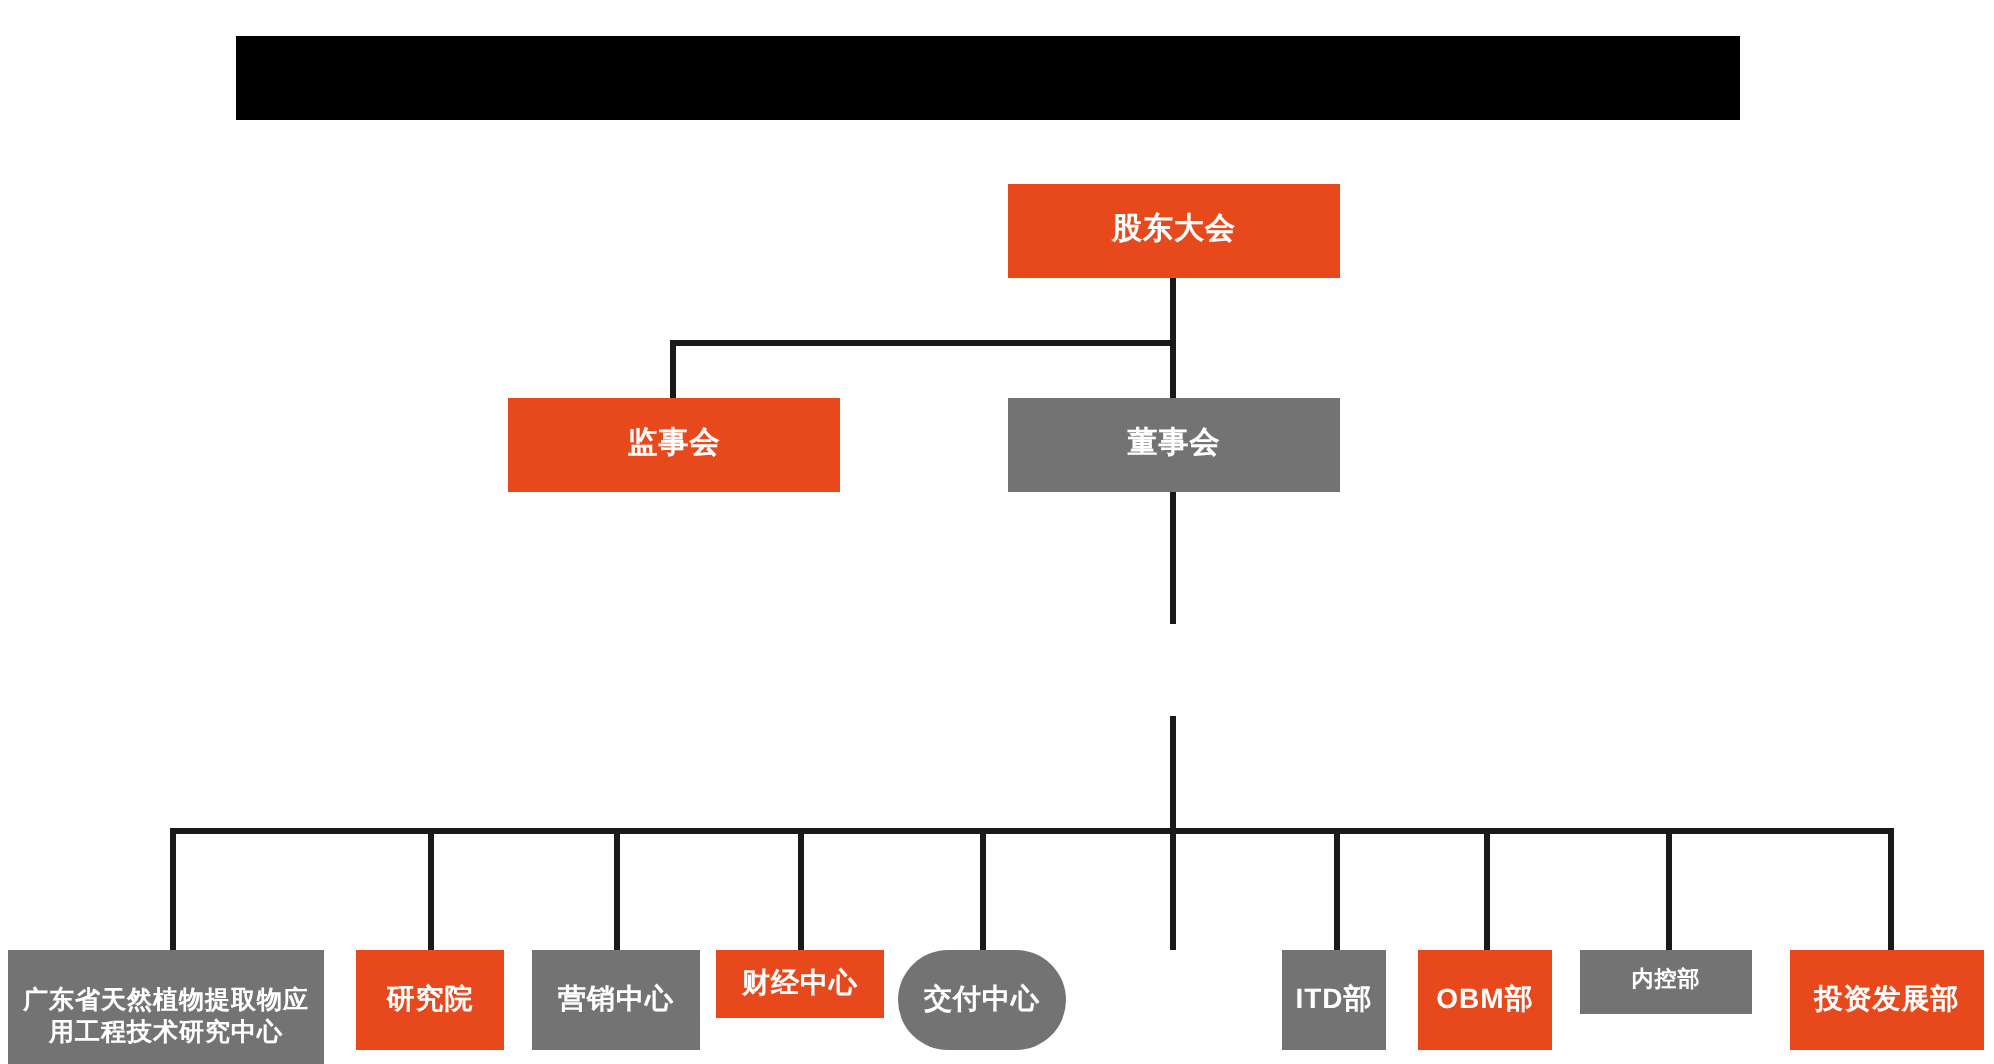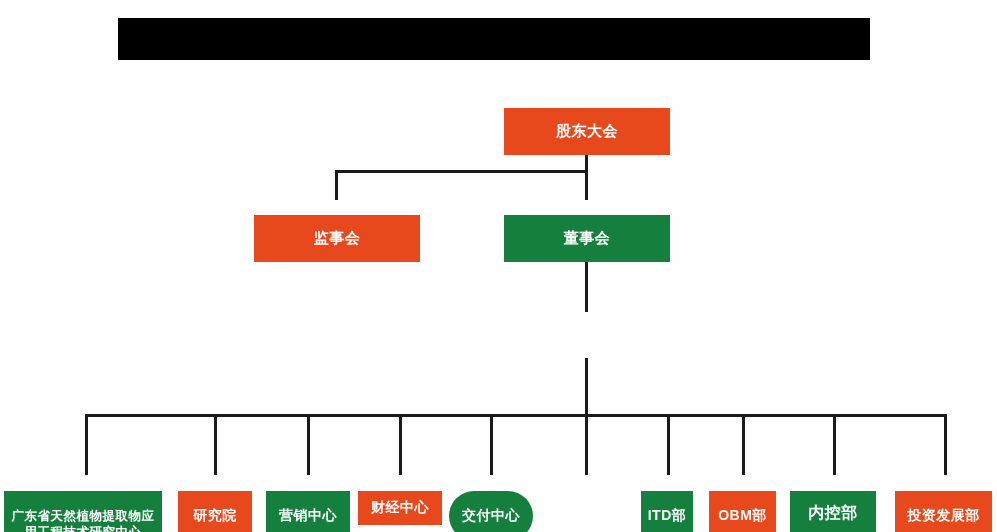--- a/index.html
+++ b/index.html
@@ -35,24 +35,23 @@
     align-items: center;
     justify-content: center;
     text-align: center;
     color: #ffffff;
     box-sizing: border-box;
     line-height: 1.25;
     letter-spacing: 0.5px;
     font-weight: 700;
     white-space: pre-line;
     padding: 2px 4px;
-    margin-top: 16px;
   }
   .node.deep   { background: #E8491C; }
-  .node.light  { background: #15803d; }
+  .node.light  { background: #737373; }
 
   
   .ln {
     position: absolute;
     background: #1a1a1a;
   }
   .ln.v { width: 3px; }
   .ln.h { height: 3px; }
 </style>
 </head>
@@ -103,17 +102,17 @@
 
   <div class="node deep" style="left:358px; top:475px; width:84px; height:34px; font-size:14px;">财经中心</div>
 
   <div class="node light" style="left:449px; top:475px; width:84px; height:50px; font-size:14px;border-radius:25px;">交付中心</div>
 
 
   <div class="node light" style="left:641px; top:475px; width:52px; height:50px; font-size:14px;">ITD部</div>
 
   <div class="node deep" style="left:709px; top:475px; width:67px; height:50px; font-size:14px;">OBM部</div>
 
-  <div class="node light" style="left:790px; top:475px; width:86px; height:44px; font-size:16px;text-align:center;">内控部</div>
+  <div class="node light" style="left:790px; top:475px; width:86px; height:32px; font-size:11px;text-align:center;">内控部</div>
 
   <div class="node deep" style="left:895px; top:475px; width:97px; height:50px; font-size:14px;">投资发展部</div>
 
 </div>
 
 </body></html>

